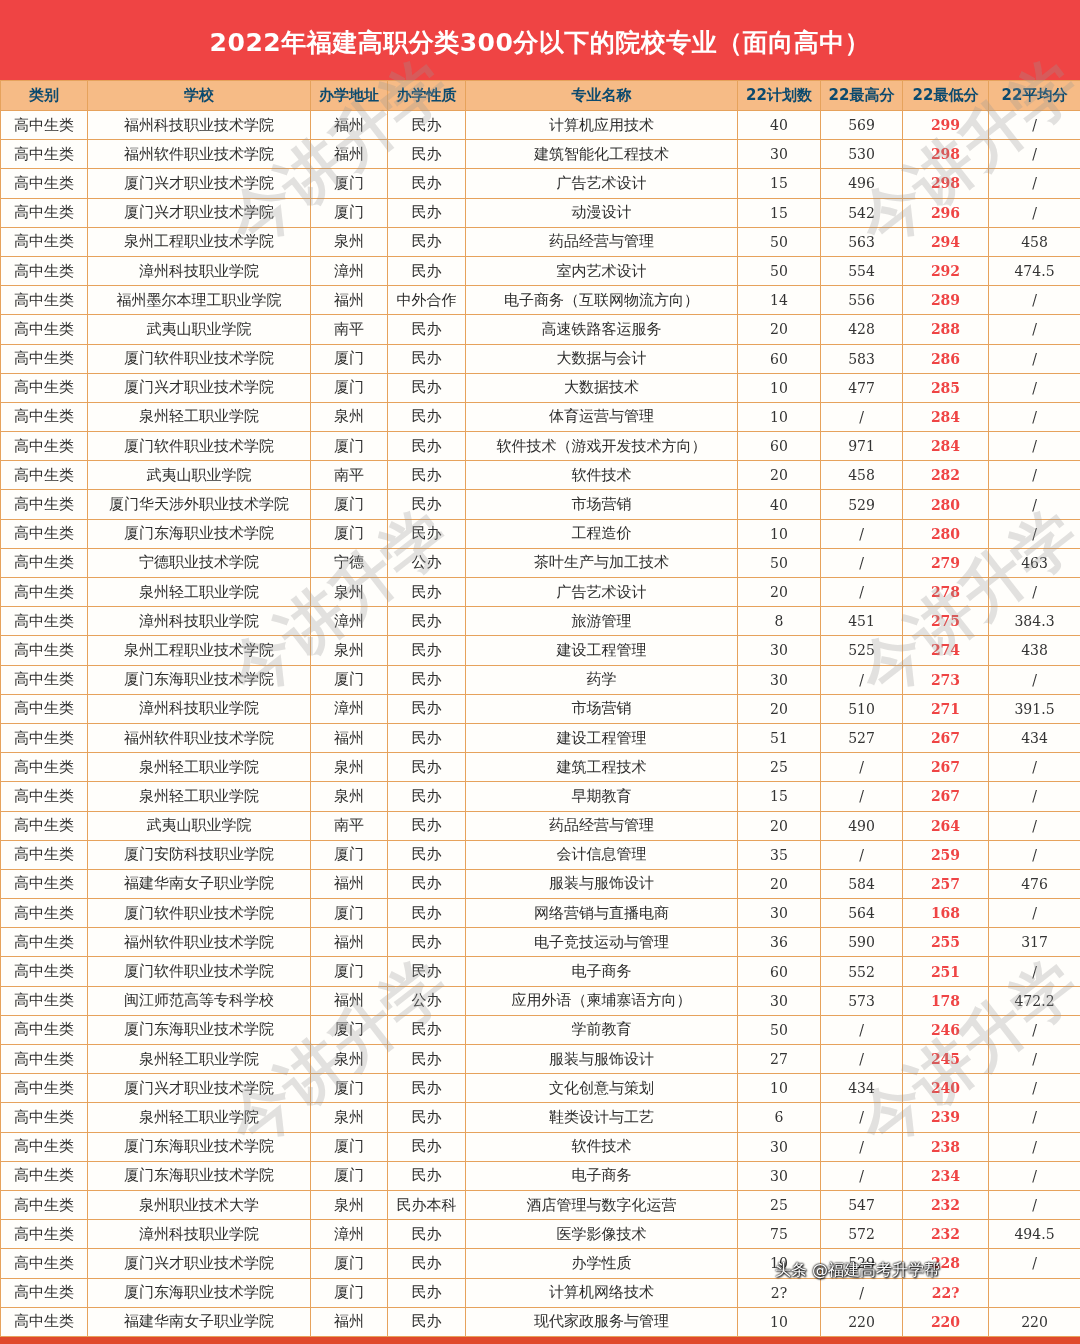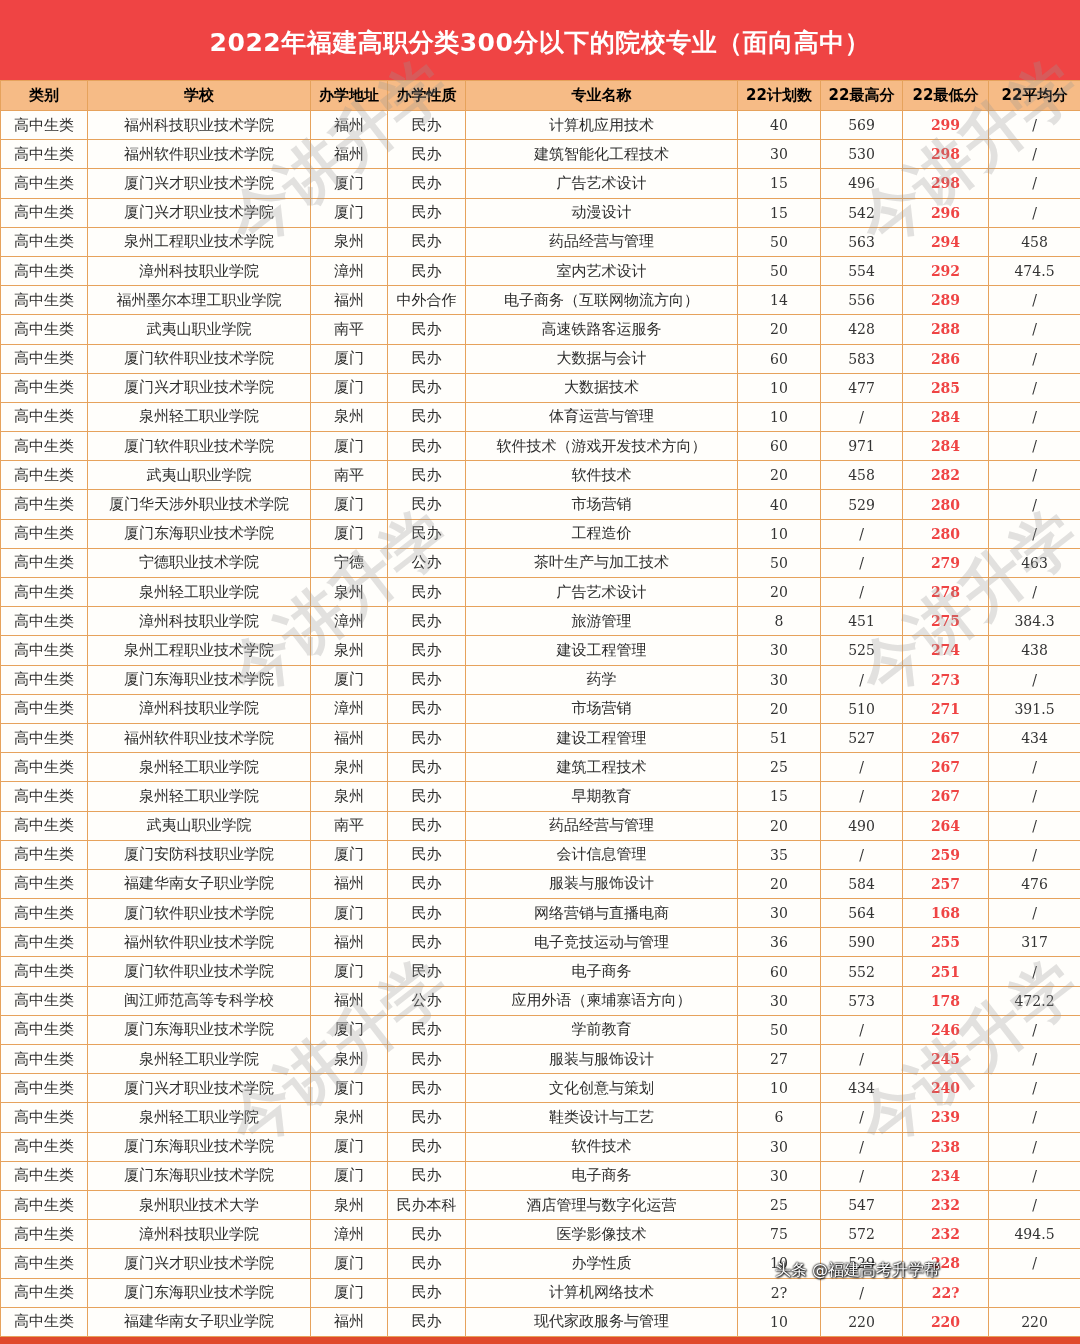--- a/index.html
+++ b/index.html
@@ -21,21 +21,21 @@
   table.data {
     position: absolute; left: 0; top: 80px;
     border-collapse: collapse; table-layout: fixed; width: 1080px;
   }
   table.data th, table.data td {
     border: 1px solid #e6a25c;
     text-align: center; white-space: nowrap; overflow: hidden;
     padding: 0;
   }
   table.data th {
-    background: #f6bb86; color: #000000; height: 29px;
+    background: #f6bb86; color: #0c4a6e; height: 29px;
     font-size: 15px; font-weight: bold;
   }
   table.data td {
     background: #fffefb; color: #2e2e2e; height: 28.2px;
     font-size: 15px;
   }
   table.data td.num {
     font-family: "DejaVu Serif", "Liberation Serif", serif; font-size: 14px; color: #333;
   }
   table.data td.min { font-weight: bold; color: #ef4444; }

